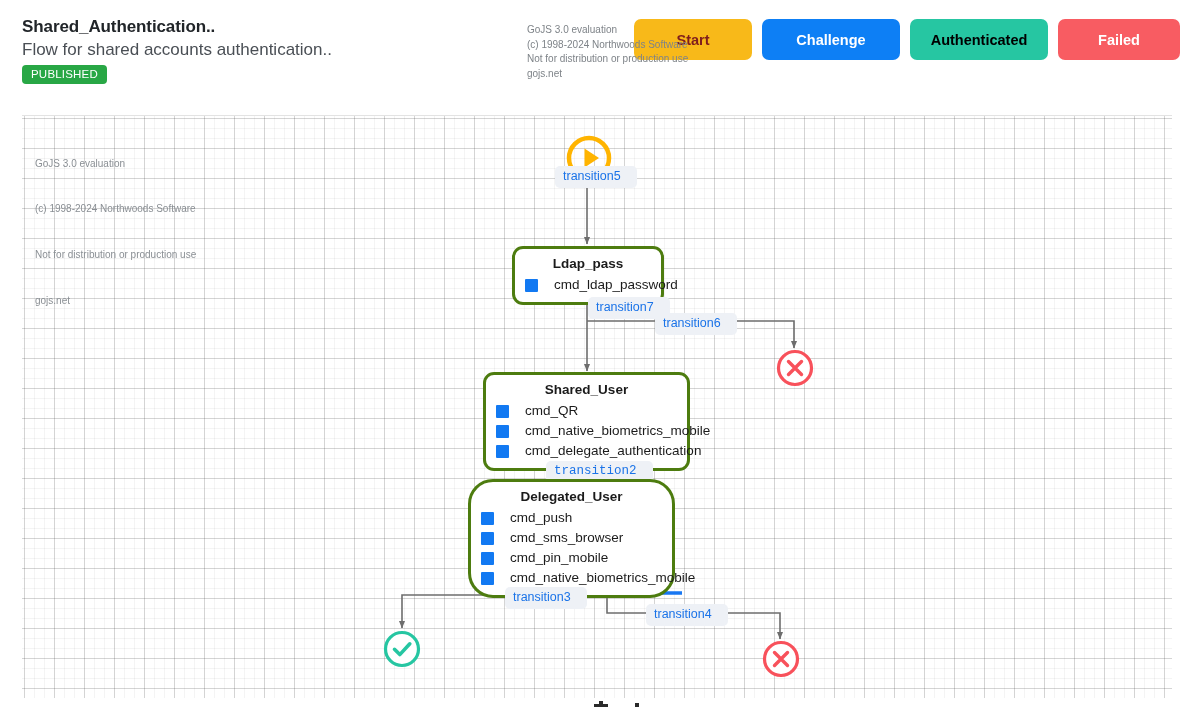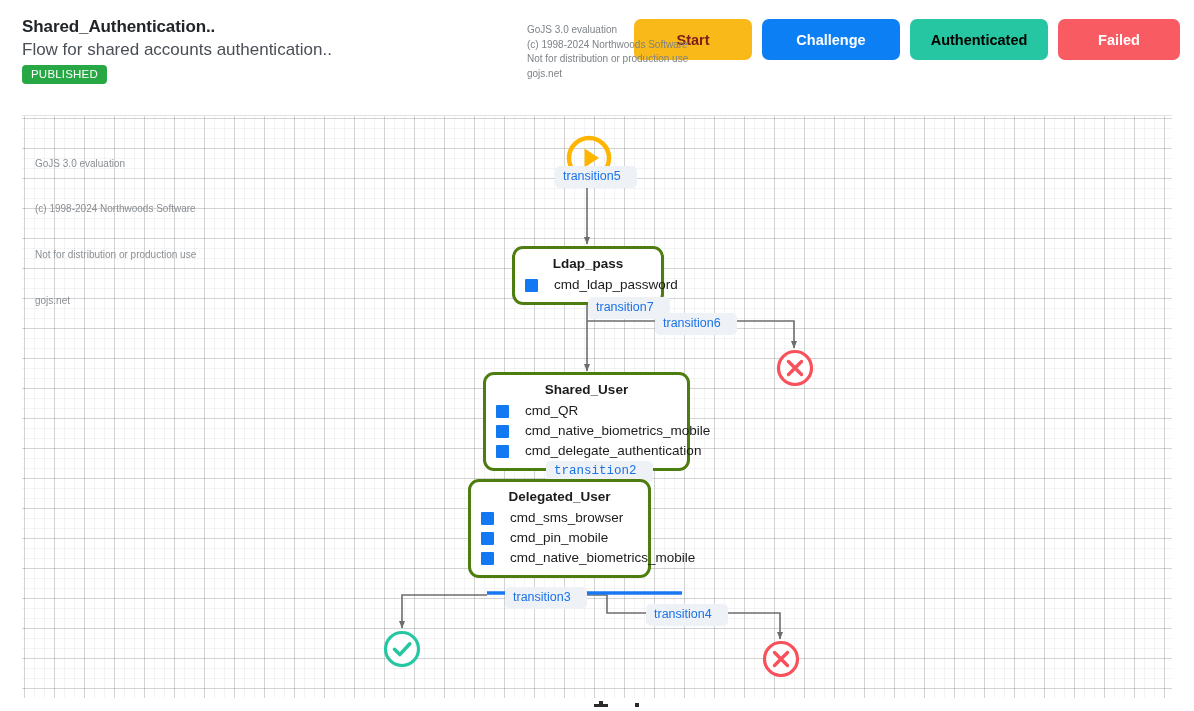--- a/index.html
+++ b/index.html
@@ -239,22 +239,26 @@
         <span class="cmd-box"></span>
         <span class="cmd-label">cmd_native_biometrics_mobile</span>
       </div>
       <div class="cmd-row">
         <span class="cmd-box"></span>
         <span class="cmd-label">cmd_delegate_authentication</span>
       </div>
     </div>
     <div class="tlabel" style="left:524px; top:345px;font-family:Liberation Mono, monospace;">transition2</div>
 
-    <div class="node" style="left:446px; top:363px; width:183px;">
+    <div class="node" style="left:446px; top:363px; width:207px;border-radius:25px;">
       <div class="node-title">Delegated_User</div>
+      <div class="cmd-row">
+        <span class="cmd-box"></span>
+        <span class="cmd-label">cmd_push</span>
+      </div>
       <div class="cmd-row">
         <span class="cmd-box"></span>
         <span class="cmd-label">cmd_sms_browser</span>
       </div>
       <div class="cmd-row">
         <span class="cmd-box"></span>
         <span class="cmd-label">cmd_pin_mobile</span>
       </div>
       <div class="cmd-row">
         <span class="cmd-box"></span>

